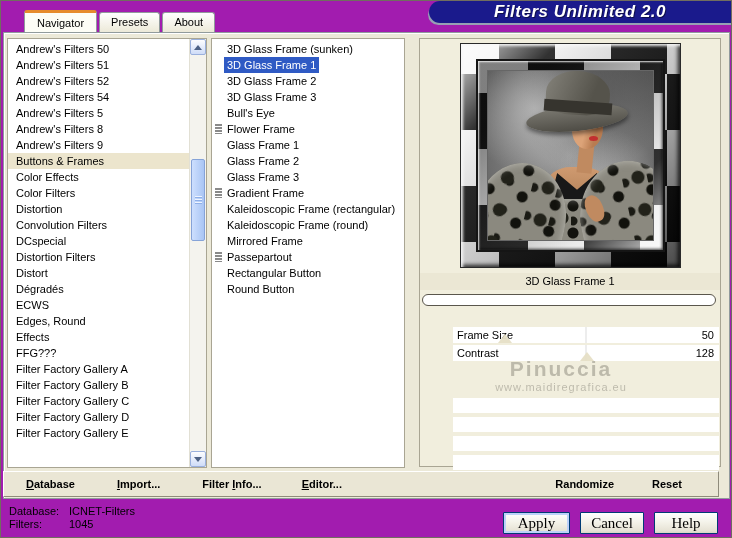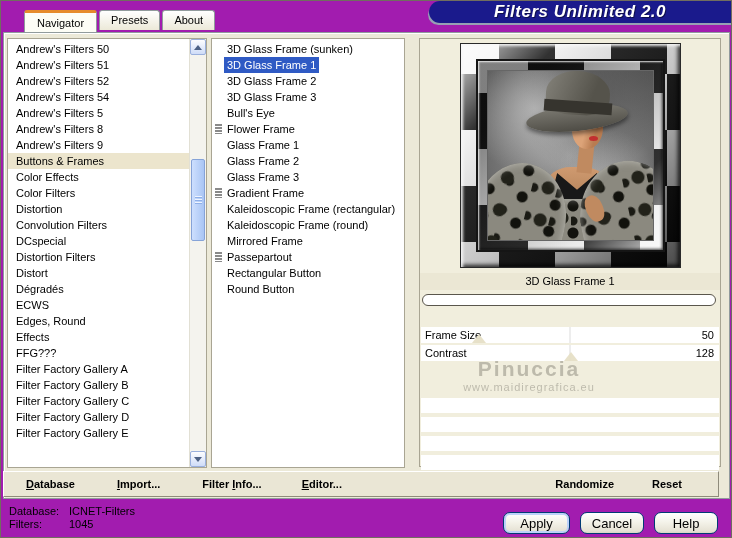--- a/index.html
+++ b/index.html
@@ -8,21 +8,21 @@
   .window { position:relative; width:732px; height:538px; background:#a21caf; border:1px solid #716d5f; overflow:hidden; }
 
   
   .banner-shadow { position:absolute; top:3px; right:0; width:303px; height:21px; background:#97a0b4; border-radius:12px 0 0 12px; }
   .banner { position:absolute; top:0; right:0; width:302px; height:22px; border-radius:12px 0 0 12px;
             display:flex; align-items:center; justify-content:center; }
   .banner span { color:#fff; font-size:17px; font-weight:bold; font-style:italic; letter-spacing:.5px;
                  text-shadow:1px 1px 0 rgba(0,0,0,.45); }
 
   
-  .tabs { position:absolute; left:8px; top:9px; display:flex; align-items:flex-start; height:23px;padding-left:15px; }
+  .tabs { position:absolute; left:8px; top:9px; display:flex; align-items:center; height:23px;padding-left:15px; }
   .tab { border:1px solid #919b9c; border-bottom:none; border-radius:3px 3px 0 0;
          background:linear-gradient(#ffffff,#ece9d8); padding:0 11px; height:20px; line-height:19px;
          margin-right:2px; cursor:default; }
   .tab.active { height:23px; line-height:21px; background:#fdfdf6; border-top:3px solid #e68b2c; padding:0 12px; }
 
   
   .tabpage { position:absolute; left:2px; top:31px; width:727px; height:467px; background:#ece9d8;
              border:1px solid #919b9c; box-shadow:inset 1px 1px 0 #fff; }
 
   
@@ -108,21 +108,21 @@
               background:linear-gradient(#7c7a72,#4e4c45); transform:rotate(-6deg);
               box-shadow:0 3px 4px rgba(0,0,0,.45); }
   .hand { left:98px; top:124px; width:17px; height:27px; background:#c08a60; border-radius:45%;
           transform:rotate(-24deg); }
 
   .caption { position:absolute; left:0; top:234px; width:100%; height:17px; line-height:17px;
              background:#ebe7d4; text-align:center; }
   .progress { position:absolute; left:2px; top:255px; width:294px; height:12px; background:#fff;
               border:1px solid #5a564c; border-radius:7px; overflow:hidden; }
 
-  .params { position:absolute; left:1px; top:288px; width:298px; }
+  .params { position:absolute; left:1px; top:288px; width:298px;padding-left:32px; }
   .prow { position:relative; height:16px; line-height:16px; background:#fff; margin-bottom:2px;
           background-image:linear-gradient(to right, transparent 49.8%, rgba(0,0,0,.07) 49.8%, rgba(0,0,0,.07) 50.2%, transparent 50.2%); }
   .plabel { padding-left:4px; }
   .pvalue { position:absolute; right:5px; top:0; }
   .marker { position:absolute; bottom:0; width:0; height:0; transform:translateX(-50%);
             border-left:7px solid transparent; border-right:7px solid transparent;
             border-bottom:9px solid #e6dfc6; opacity:.95; }
   .wgap { position:relative; height:35px; }
   .watermark { position:absolute; left:18px; top:-6px; width:180px; text-align:center; pointer-events:none; }
   .wm1 { font-size:21px; font-weight:bold; letter-spacing:2px; color:#b4b1a3; opacity:.85; }
@@ -135,23 +135,23 @@
            border-bottom:1px solid #8f8b7b; border-right:1px solid #8f8b7b;
            display:flex; align-items:center; font-weight:bold; }
   .strip .tlbl { cursor:default; }
   .strip .tlbl u, .strip .tlbl .key { text-decoration:underline; }
   .t-db { margin-left:22px; } .t-imp { margin-left:42px; } .t-fi { margin-left:42px; } .t-ed { margin-left:40px; }
   .t-rand { margin-left:auto; } .t-reset { margin-left:38px; margin-right:36px; }
 
   
   .status { position:absolute; left:8px; top:504px; display:grid; grid-template-columns:60px auto; line-height:13px; }
   .actions { position:absolute; right:13px; top:511px; display:flex; gap:10px; }
-  .xpbtn { width:64px; height:22px; font-size:13px; font-family:Liberation Sans, sans-serif;
+  .xpbtn { width:64px; height:22px; font-size:15px; font-family:Liberation Serif, serif;
            background:linear-gradient(#ffffff,#f4f3ea 45%,#e6e2d4 90%,#d8d4c4);
-           border:1px solid #003c74; border-radius:7px; cursor:default; }
+           border:1px solid #003c74; border-radius:1px; cursor:default; }
   .xpbtn.apply { width:67px; box-shadow:inset 0 0 0 2px #bdd1f9; }
 </style>
 </head>
 <body>
 
 <div class="window">
 
   <div class="banner-shadow"></div>
   <div class="banner" style="background: rgb(26, 26, 140);">
     <span>Filters Unlimited 2.0</span>

